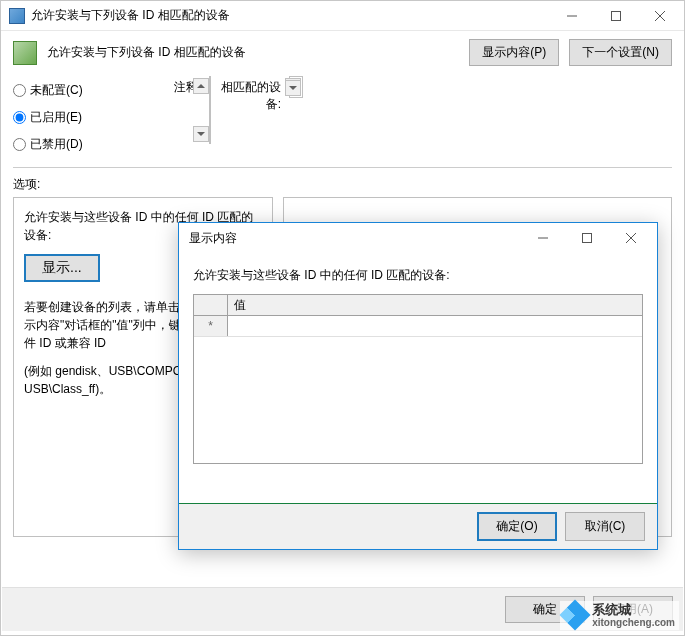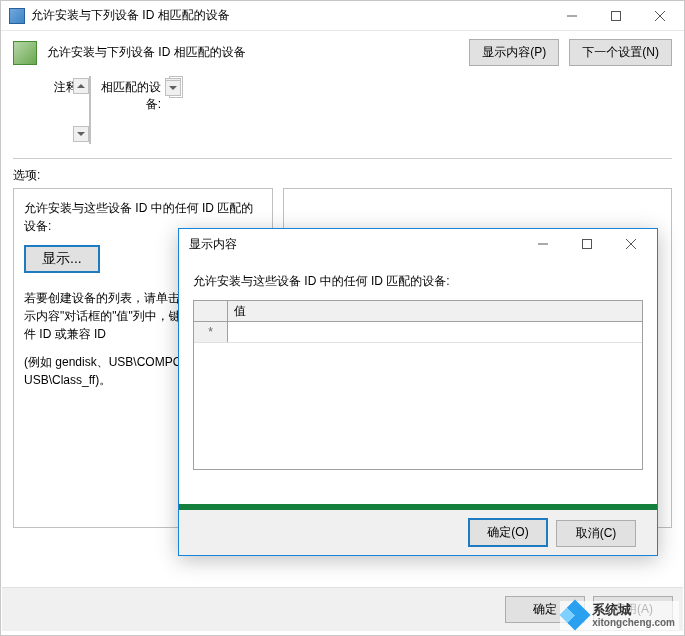--- a/index.html
+++ b/index.html
@@ -109,21 +109,21 @@
   .footer-btns{
     display:flex; gap:8px; justify-content:flex-end;
     padding:8px 10px;
     border-top:1px solid #e0e0e0;
     position:absolute; bottom:4px; left:1px; right:1px;
     background:#f0f0f0;
   }
   
   .modal {
     position:absolute;
-    left:178px; top:228px;
+    left:178px; top:222px;
     width:480px; height:328px;
     border:1px solid #1883d7;
     background:#fff;
     box-shadow:0 4px 20px rgba(0,0,0,0.25);
     display:flex; flex-direction:column;
   }
   .modal-title{
     height:30px; display:flex; align-items:center; padding:0 4px 0 10px;
     background:#fff;
   }
@@ -137,21 +137,21 @@
     display:flex; background:#f0f0f0; border-bottom:1px solid #a0a0a0;
   }
   .gh-left{ width:34px; border-right:1px solid #a0a0a0; height:20px;}
   .gh-val{ flex:1; padding:2px 6px; height:20px;}
   .grid-row{ display:flex; border-bottom:1px solid #e0e0e0;}
   .gr-left{ width:34px; border-right:1px solid #a0a0a0; height:20px;
     background:#f0f0f0; display:flex;align-items:center;justify-content:center; color:#666;}
   .gr-cell{ flex:1; height:20px; padding:2px 6px;}
   .modal-footer{
     display:flex; gap:8px; justify-content:flex-end;
-    padding:8px 21px; border-top:6px solid #15803d; background:#f0f0f0;align-items:flex-end;
+    padding:8px 12px; border-top:1px solid #15803d; background:#f0f0f0;
   }
   
   .watermark{
     position:absolute; right:6px; bottom:6px;
     display:flex; align-items:center; gap:6px;
     font-size:13px; color:#333;
     background:rgba(255,255,255,0.7);
     padding:2px 4px;
     font-weight:bold;
   }
@@ -194,20 +194,34 @@
   <div class="body-area">
 
     <div class="header-row">
       <div class="hicon"></div>
       <div class="header-title">允许安装与下列设备 ID 相匹配的设备</div>
       <button class="btn">显示内容(P)</button>
       <button class="btn">下一个设置(N)</button>
     </div>
 
     <div class="cfg-row">
+      <div class="radios">
+        <label class="radio-item">
+          <input type="radio" name="state" style="">
+          <span>未配置(C)</span>
+        </label>
+        <label class="radio-item">
+          <input type="radio" name="state" checked="" style="">
+          <span>已启用(E)</span>
+        </label>
+        <label class="radio-item">
+          <input type="radio" name="state" style="">
+          <span>已禁用(D)</span>
+        </label>
+      </div>
 
       <div class="right-col">
         <div class="field-row">
           <div class="field-label">注释:</div>
           <div class="comment-box">
             <div class="scroll-up"></div>
             <div class="scroll-down"></div>
           </div>
         </div>
         <div class="field-row">

